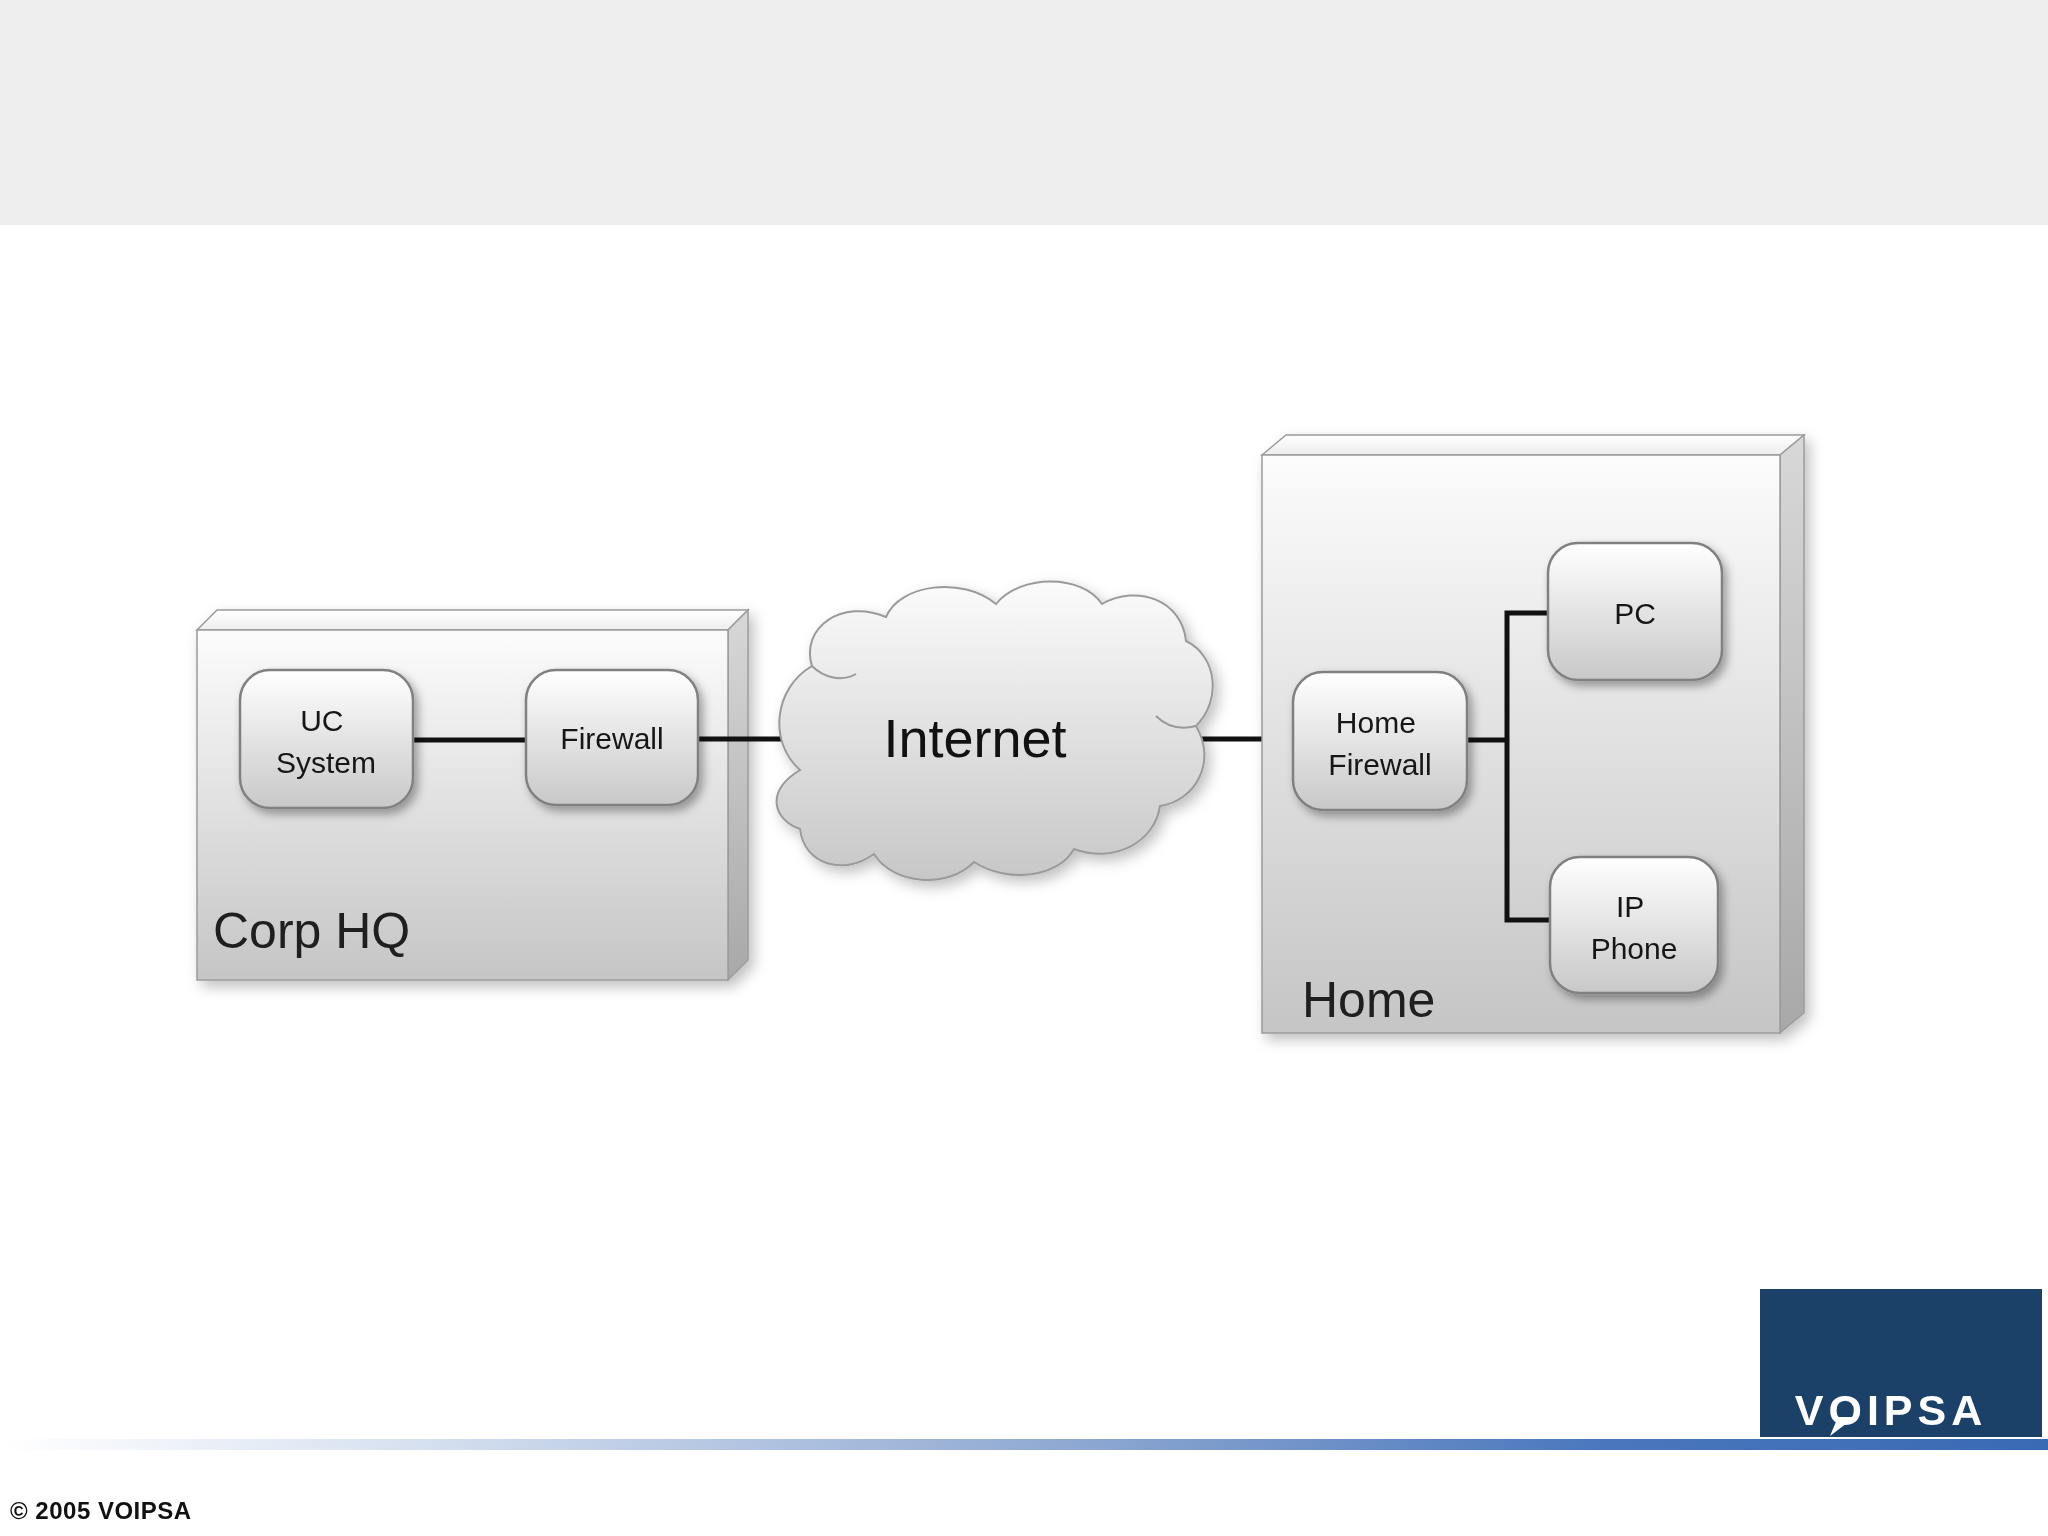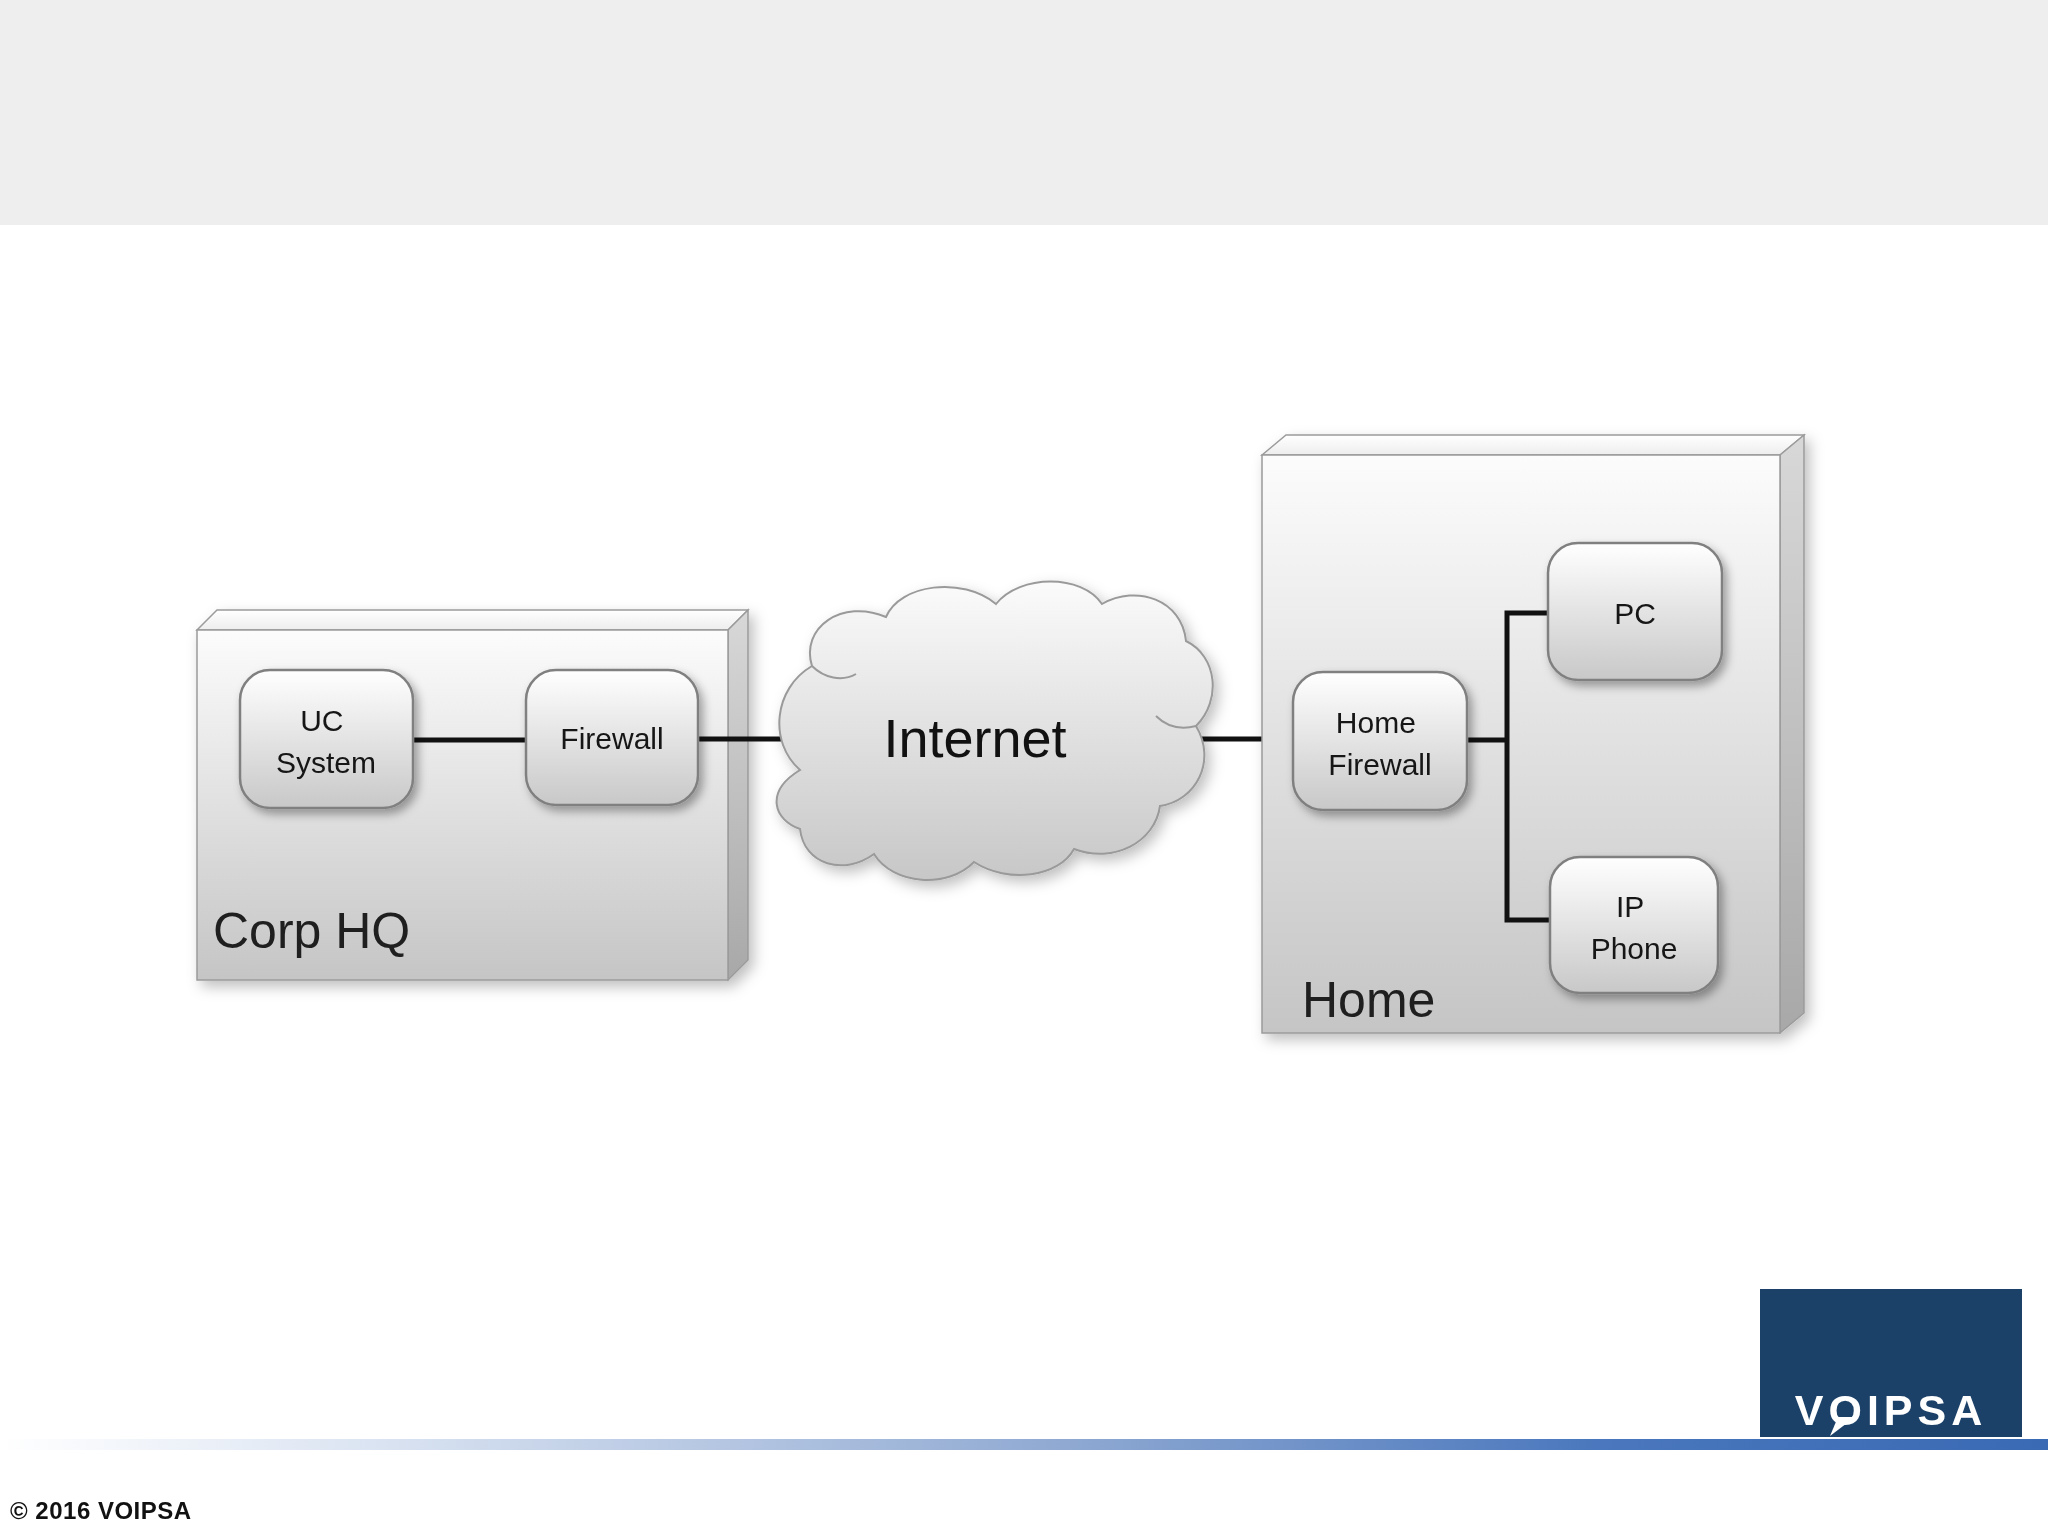--- a/index.html
+++ b/index.html
@@ -12,21 +12,21 @@
   }
   .header-band{
     position:absolute;left:0;top:0;width:2048px;height:225px;
     background:#eeeeee;
   }
   svg.diagram{position:absolute;left:0;top:0;width:2048px;height:1536px;}
   .site-label{font-size:50px;fill:#1f1f1f;}
   .node-label{font-size:30px;fill:#161616;text-anchor:middle;}
   .cloud-label{font-size:54px;fill:#111111;text-anchor:middle;}
   .logo{
-    position:absolute;left:1760px;top:1289px;width:262px;height:148px;
+    position:absolute;left:1760px;top:1289px;width:282px;height:148px;
     background:#1c4168;
   }
   .logo svg{display:block;width:262px;height:148px;}
   .logo text{
     font-family:"Liberation Sans", sans-serif;
     font-size:43px;font-weight:700;letter-spacing:5px;
     fill:#ffffff;text-anchor:middle;
   }
   .footer-band{
     position:absolute;left:0;top:1439px;width:2048px;height:11px;
@@ -141,15 +141,15 @@
 
   <div class="logo">
     <svg viewBox="0 0 262 148">
       <text x="131" y="136">VOIPSA</text>
       <polygon points="78,128 95,128 70,147" fill="#ffffff"></polygon>
     </svg>
   </div>
 
   <div class="footer-band"></div>
 
-  <div class="copyright">© 2016 VOIPSA</div>
+  <div class="copyright">© 2005 VOIPSA</div>
 
 </div>
 
 </body></html>

